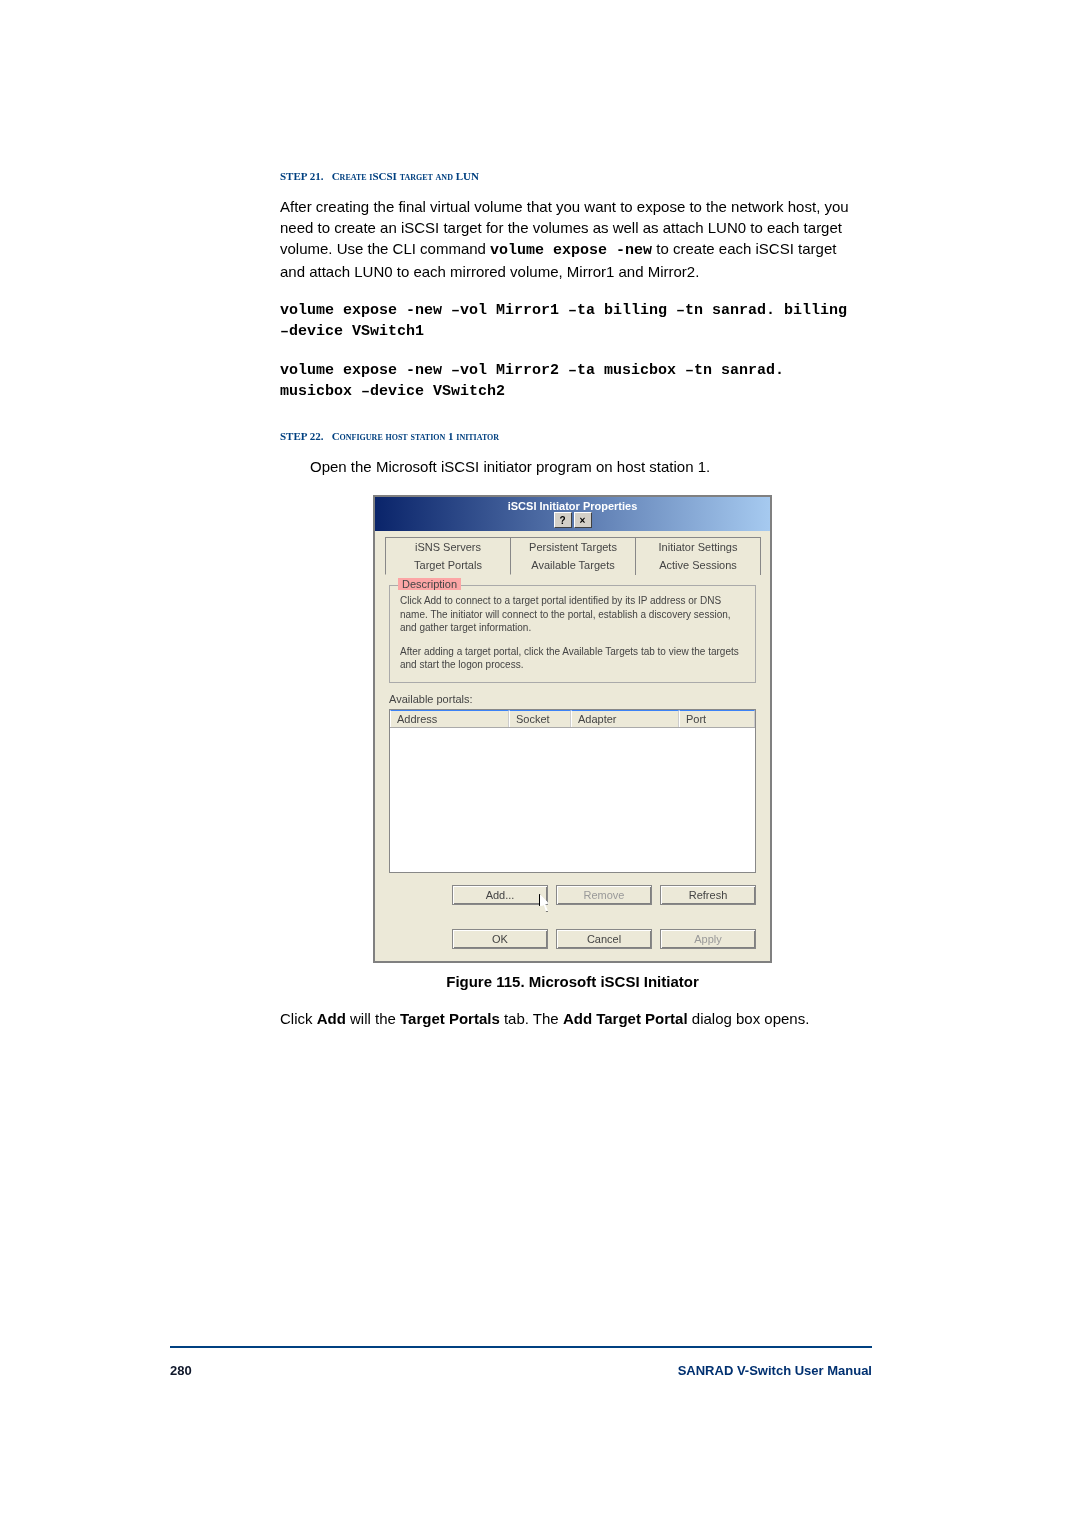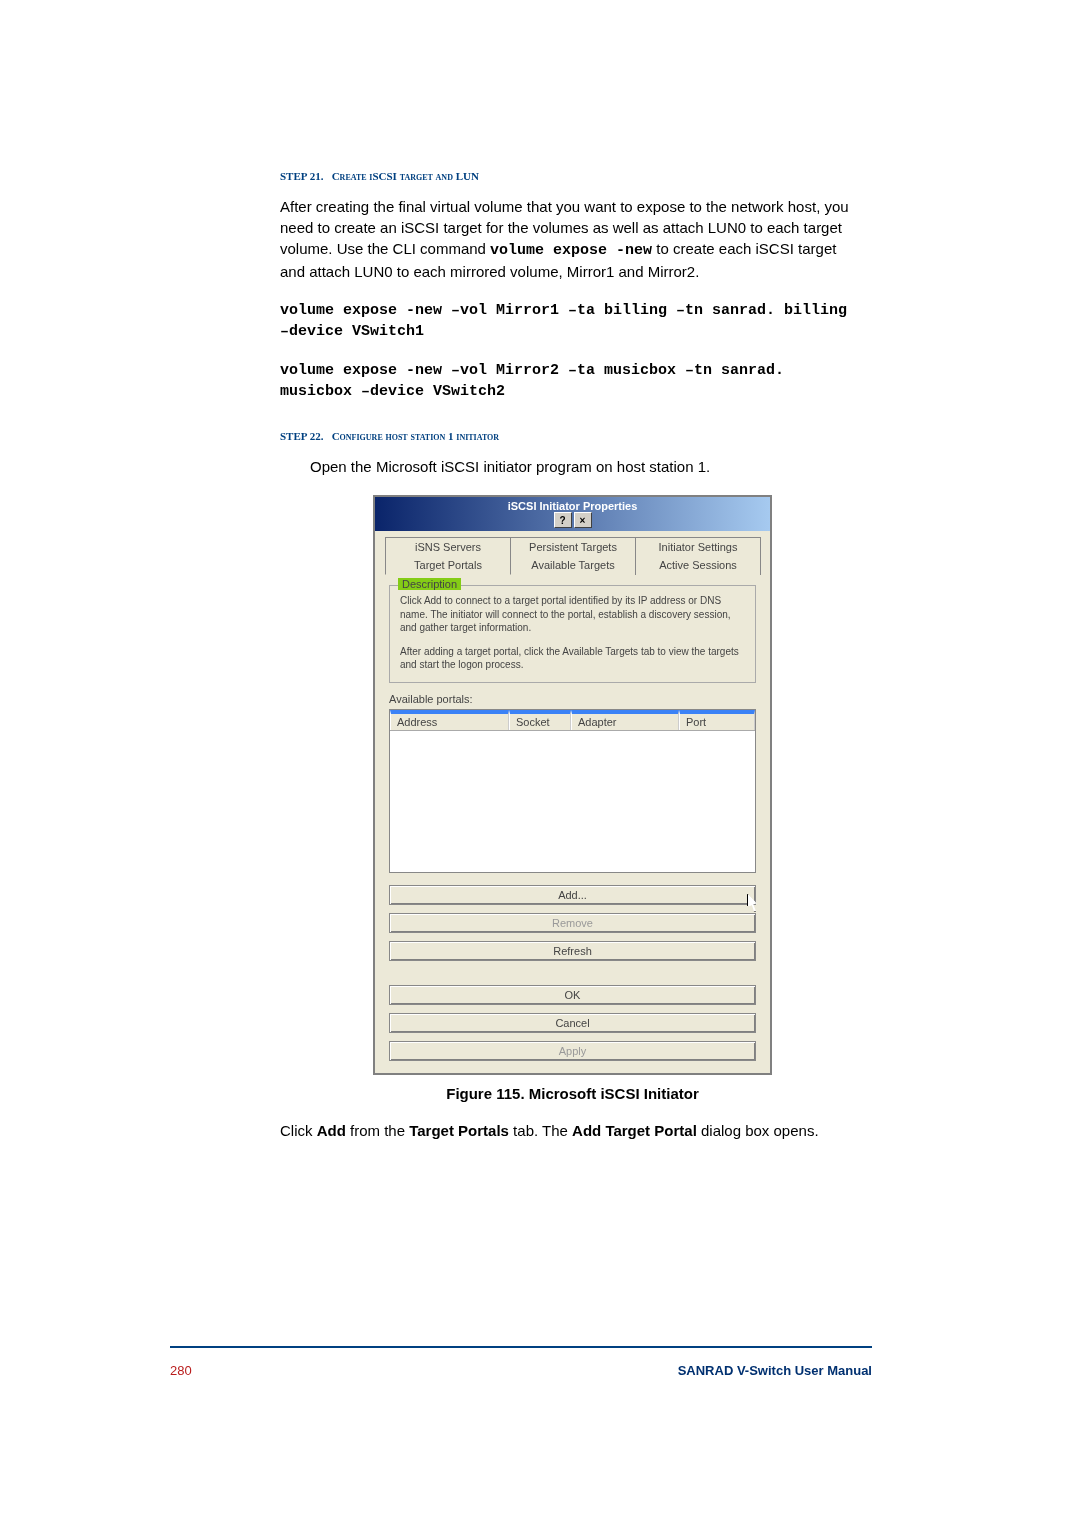--- a/index.html
+++ b/index.html
@@ -98,48 +98,48 @@
   }
   .fieldset {
     border: 1px solid #aaa;
     padding: 8px 10px 10px 10px;
     margin-bottom: 10px;
     position: relative;
   }
   .fieldset-legend {
     position: absolute;
     top: -8px; left: 8px;
-    background: #84cc16;
+    background: #fca5a5;
     padding: 0 4px;
     font-size: 11px;
   }
   .desc-text { font-size: 10px; line-height: 1.35; color: #444; }
   .label-sm { font-size: 11px; margin: 4px 0 4px 0; display: block; }
   .listview {
     border: 1px solid #888;
     background: #fff;
     height: 162px;
   }
   .lv-header {
     display: flex;
     background: #ece9d8;
     border-bottom: 1px solid #aaa;
     font-size: 11px;
   }
   .lv-col {
     padding: 2px 6px;
     border-right: 1px solid #ccc;
-    border-top: 4px solid #3b82f6;
+    border-top: 1px solid #3b82f6;
     border-left: 1px solid #fff;
   }
   .col-address { width: 105px; }
   .col-socket  { width: 48px; }
   .col-adapter { flex: 1; }
   .col-port    { width: 62px; }
-  .btnrow { display: flex; justify-content: flex-end; gap: 8px; margin-top: 12px; flex-direction: column; }
+  .btnrow { display: flex; justify-content: flex-end; gap: 8px; margin-top: 12px; }
   .winbtn {
     min-width: 74px;
     text-align: center;
     padding: 3px 10px;
     border: 1px solid #888;
     background: #ece9d8;
     font-size: 11px;
     box-shadow: inset 1px 1px 0 #fff, inset -1px -1px 0 #808080;
   }
   .winbtn.disabled { color: #999; }
@@ -171,21 +171,21 @@
     border-top: 2px solid #004080;
   }
   .footer {
     position: absolute;
     left: 170px; right: 208px;
     bottom: 150px;
     display: flex;
     justify-content: space-between;
     font-size: 13px;
   }
-  .footer-left { color: #b91c1c; font-weight: normal; }
+  .footer-left { color: #0f172a; font-weight: bold; }
   .footer-right { color: #003070; font-weight: bold; }
   b { font-weight: bold; }
 </style>
 </head>
 <body>
 
 <div class="page">
 
   <div class="step-line">
     <span class="step-num">STEP 21.</span>
@@ -256,21 +256,21 @@
     <div class="btnrow" style="padding:0 14px 12px 14px; justify-content:flex-end;">
       <span class="winbtn">OK</span>
       <span class="winbtn">Cancel</span>
       <span class="winbtn disabled">Apply</span>
     </div>
   </div>
 
   <div class="fig-caption">Figure 115.   Microsoft iSCSI Initiator</div>
 
   <div class="opensline">
-    <span>Click </span><b>Add</b><span> from the </span><b>Target Portals</b><span> tab.  The </span><b>Add Target Portal</b><span> dialog box opens.</span>
+    <span>Click </span><b>Add</b><span> will the </span><b>Target Portals</b><span> tab.  The </span><b>Add Target Portal</b><span> dialog box opens.</span>
   </div>
 
 </div>
 
 <div class="footer-rule"></div>
 <div class="footer">
   <span class="footer-left">280</span>
   <span class="footer-right">SANRAD V-Switch User Manual</span>
 </div>
 

